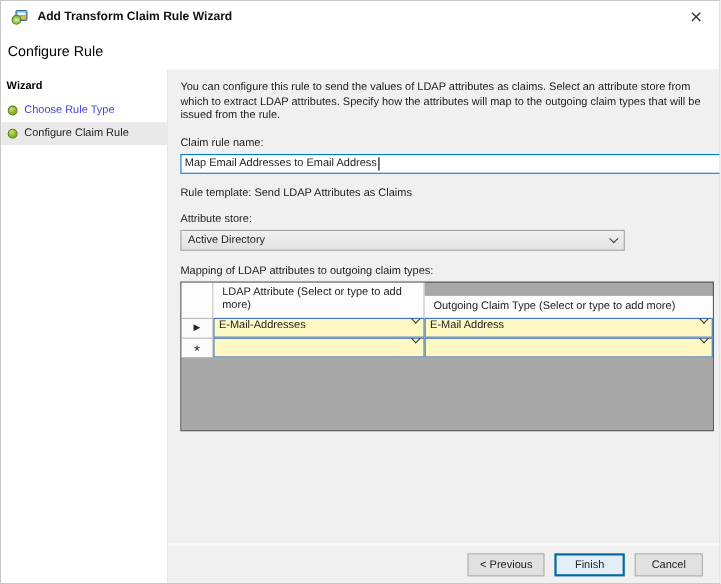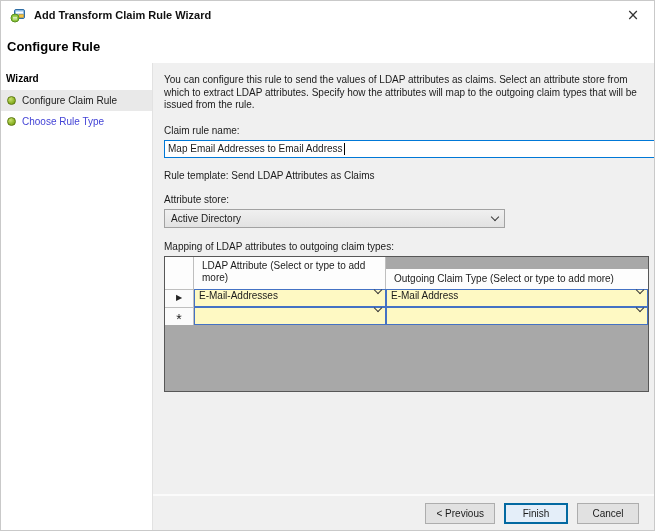--- a/index.html
+++ b/index.html
@@ -16,21 +16,21 @@
   
   .titlebar { height:28px; display:flex; align-items:center; padding:0 8px 0 9px; background:#fff; flex:0 0 auto; }
   .titlebar .app-icon { width:16px; height:16px; flex:0 0 auto; }
   .titlebar .title { margin-left:8px; font-weight:bold; font-size:11px; color:#111; }
   .close-btn {
     margin-left:auto; width:26px; height:22px; display:flex; align-items:center; justify-content:center;
     font-size:15px; color:#333; cursor:pointer; background:transparent; border:none;
     font-family:"DejaVu Sans",sans-serif;
   }
   
-  .page-heading { padding:10px 1px 9px 6px; font-size:13px; font-weight:bold; color:#000; background:#fff; flex:0 0 auto; }
+  .page-heading { padding:10px 1px 9px 6px; font-size:13px; font-weight:normal; color:#000; background:#fff; flex:0 0 auto; }
   
   .body { flex:1 1 auto; display:flex; min-height:0; }
   .sidebar {
     width:152px; flex:0 0 auto; background:#fff; border-right:1px solid #e2e2e2;
     padding-top:7px;
   }
   .steps-title { font-weight:bold; padding:3px 6px 6px 5px; color:#000; }
   .step-item { display:flex; align-items:center; gap:6px; padding:5px 4px 5px 6px; }
   .step-item.selected { background:#e9e9e9; }
   .step-dot {
@@ -45,21 +45,21 @@
   .main { flex:1 1 auto; padding:11px 7px 0 11px; }
   .description { width:487px; line-height:12.5px; }
   .field-label { margin-top:13px; }
   .textbox {
     margin-top:4px; width:568px; height:18px; background:#fff;
     border:1px solid #0078d7; display:flex; align-items:center; padding:0 3px;
   }
   .caret { width:1px; height:12px; background:#000; margin-left:1px; }
   .rule-template { margin-top:12px; }
   .combobox {
-    margin-top:4px; width:341px; height:19px;
+    margin-top:4px; width:404px; height:19px;
     background:linear-gradient(#f0f0f0,#e2e2e2); border:1px solid #a2a2a2;
     display:flex; align-items:center; padding:0 6px; cursor:default;
   }
   .combobox .combo-text { flex:1 1 auto; }
   .chevron {
     width:6px; height:6px; border-right:1px solid #3a3a3a; border-bottom:1px solid #3a3a3a;
     transform:rotate(45deg); margin-top:-3px; flex:0 0 auto;
   }
   
   .grid {
@@ -113,27 +113,27 @@
     <span class="title">Add Transform Claim Rule Wizard</span>
     <button class="close-btn">×</button>
   </div>
 
   <div class="page-heading">Configure Rule</div>
 
   <div class="body">
 
     <div class="sidebar">
       <div class="steps-title">Wizard</div>
+      <div class="step-item">
+        <span class="step-dot"></span>
+        <span class="step-link">Choose Rule Type</span>
+      </div>
       <div class="step-item selected">
         <span class="step-dot"></span>
         <span class="step-current">Configure Claim Rule</span>
-      </div>
-      <div class="step-item">
-        <span class="step-dot"></span>
-        <span class="step-link">Choose Rule Type</span>
       </div>
     </div>
 
     <div class="main-col">
       <div class="main">
         <div class="description">You can configure this rule to send the values of LDAP attributes as claims. Select an attribute store from which to extract LDAP attributes. Specify how the attributes will map to the outgoing claim types that will be issued from the rule.</div>
 
         <div class="field-label">Claim rule name:</div>
         <div class="textbox">
           <span>Map Email Addresses to Email Address</span>

